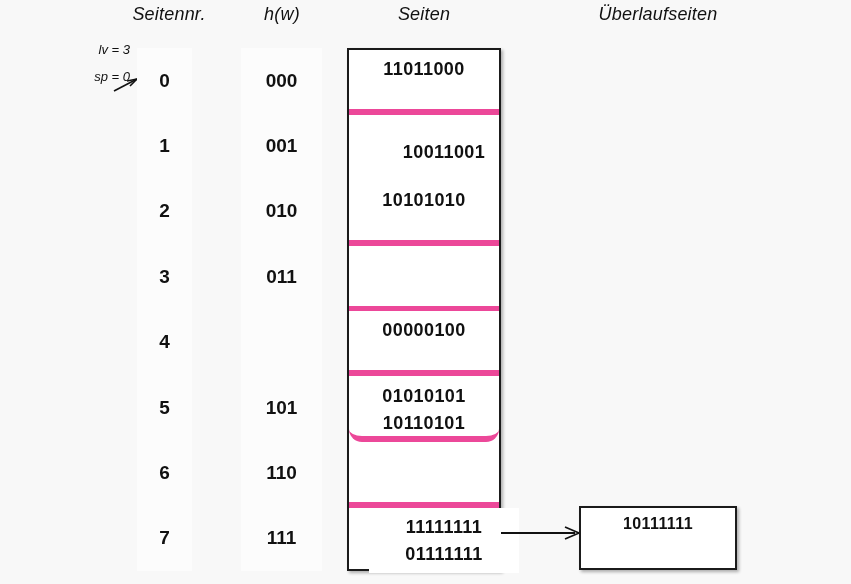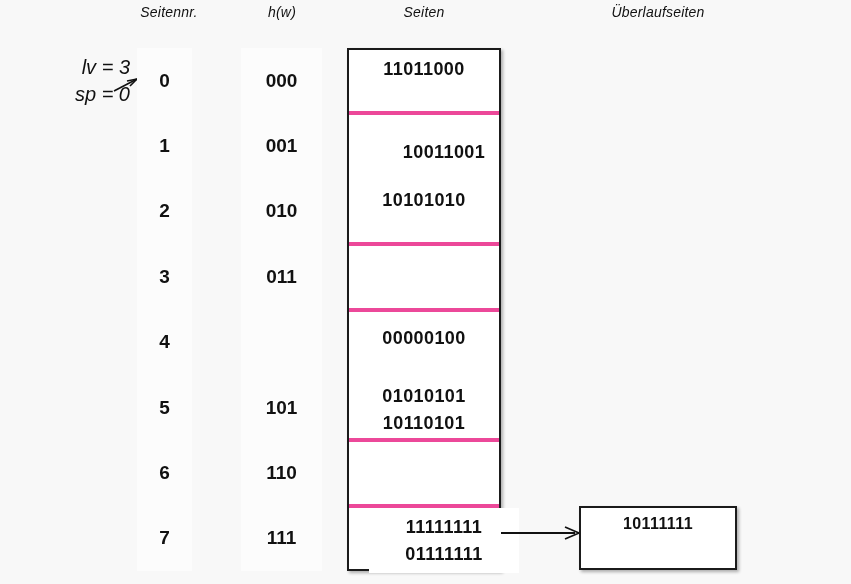--- a/index.html
+++ b/index.html
@@ -17,40 +17,40 @@
   #canvas {
     position: relative;
     width: 851px;
     height: 584px;
   }
 
   
   .col-header {
     position: absolute;
     font-style: italic;
-    font-size: 14px;
+    font-size: 18px;
     font-weight: 500;
     letter-spacing: 0.2px;
     color: #111111;
     white-space: nowrap;
     text-align: center;
   }
   #hdr-seitennr { left: 123px; top: 4px; width: 92px; }
   #hdr-hw       { left: 240px; top: 4px; width: 84px; }
   #hdr-seiten   { left: 355px; top: 4px; width: 138px; }
   #hdr-ueber    { left: 580px; top: 4px; width: 156px; }
 
   
   #lv-sp-block {
     position: absolute;
     left: 34px;
-    top: 54px;
+    top: 36px;
     width: 96px;
     font-style: italic;
-    font-size: 20px;
+    font-size: 13px;
     line-height: 27px;
     text-align: right;
     white-space: nowrap;
   }
   #lv-sp-arrow {
     position: absolute;
     left: 113px;
     top: 73px;
     width: 28px;
     height: 22px;
@@ -90,21 +90,21 @@
     background: #ffffff;
     box-sizing: border-box;
     box-shadow: 2px 2px 3px rgba(0,0,0,0.30);
   }
   .page-cell {
     position: absolute;
     left: 0;
     width: 100%;
     height: 65.4px;
     box-sizing: border-box;
-    border-bottom: 4px solid #ec4899;
+    border-bottom: 6px solid #ec4899;
     display: flex;
     flex-direction: column;
     align-items: center;
     justify-content: flex-start;
     padding-top: 6px;
     background: #ffffff;
   }
   .page-cell.last { border-bottom: none; margin-left: 20px; }
   .page-cell .rec {
     font-size: 18px;
@@ -187,24 +187,24 @@
     <div class="page-cell" style="top:0px;">
       <span class="rec">11011000</span>
     </div>
     <div class="page-cell" style="top:83px;padding-left:40px;">
       <span class="rec">10011001</span>
     </div>
     <div class="page-cell" style="top:130.8px;">
       <span class="rec">10101010</span>
     </div>
     <div class="page-cell" style="top:196.2px;"></div>
-    <div class="page-cell" style="top:269px;">
+    <div class="page-cell" style="top:261px;">
       <span class="rec">00000100</span>
     </div>
-    <div class="page-cell" style="top:327px;">
+    <div class="page-cell" style="top:327px;border-radius:13px;">
       <span class="rec">01010101</span>
       <span class="rec">10110101</span>
     </div>
     <div class="page-cell" style="top:392.4px;"></div>
     <div class="page-cell last" style="top:457.8px;">
       <span class="rec">11111111</span>
       <span class="rec">01111111</span>
     </div>
   </div>
 

